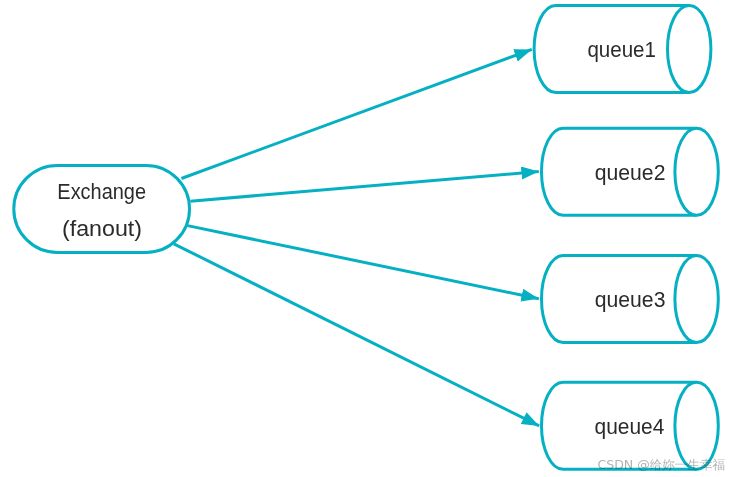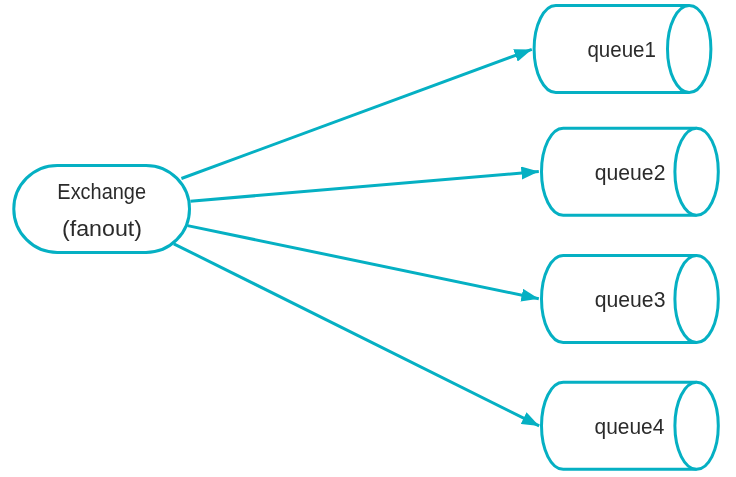--- a/index.html
+++ b/index.html
@@ -52,13 +52,14 @@
       <path class="qbody" d="M 696.6 255.5 L 563.2 255.5 A 21.7 43.5 0 0 0 563.2 342.5 L 696.6 342.5" fill="#ffffff" stroke="#05B0C3" stroke-width="3"></path>
       <ellipse class="qcap" cx="696.6" cy="299" rx="21.7" ry="43.5" fill="#ffffff" stroke="#05B0C3" stroke-width="3"></ellipse>
       <text class="node-label" x="630.1" y="307.0" text-anchor="middle" font-size="21.2" textLength="70.6" lengthAdjust="spacingAndGlyphs">queue3</text>
     </g>
     <g class="queue">
       <path class="qbody" d="M 696.6 382.3 L 563.2 382.3 A 21.7 43.5 0 0 0 563.2 469.3 L 696.6 469.3" fill="#ffffff" stroke="#05B0C3" stroke-width="3"></path>
       <ellipse class="qcap" cx="696.6" cy="425.8" rx="21.7" ry="43.5" fill="#ffffff" stroke="#05B0C3" stroke-width="3"></ellipse>
       <text class="node-label" x="629.4" y="433.8" text-anchor="middle" font-size="21.2" textLength="69.8" lengthAdjust="spacingAndGlyphs">queue4</text>
     </g>
   </svg>
+  <div class="watermark">CSDN @给妳一生幸福</div>
 </div>
 
 </body></html>

